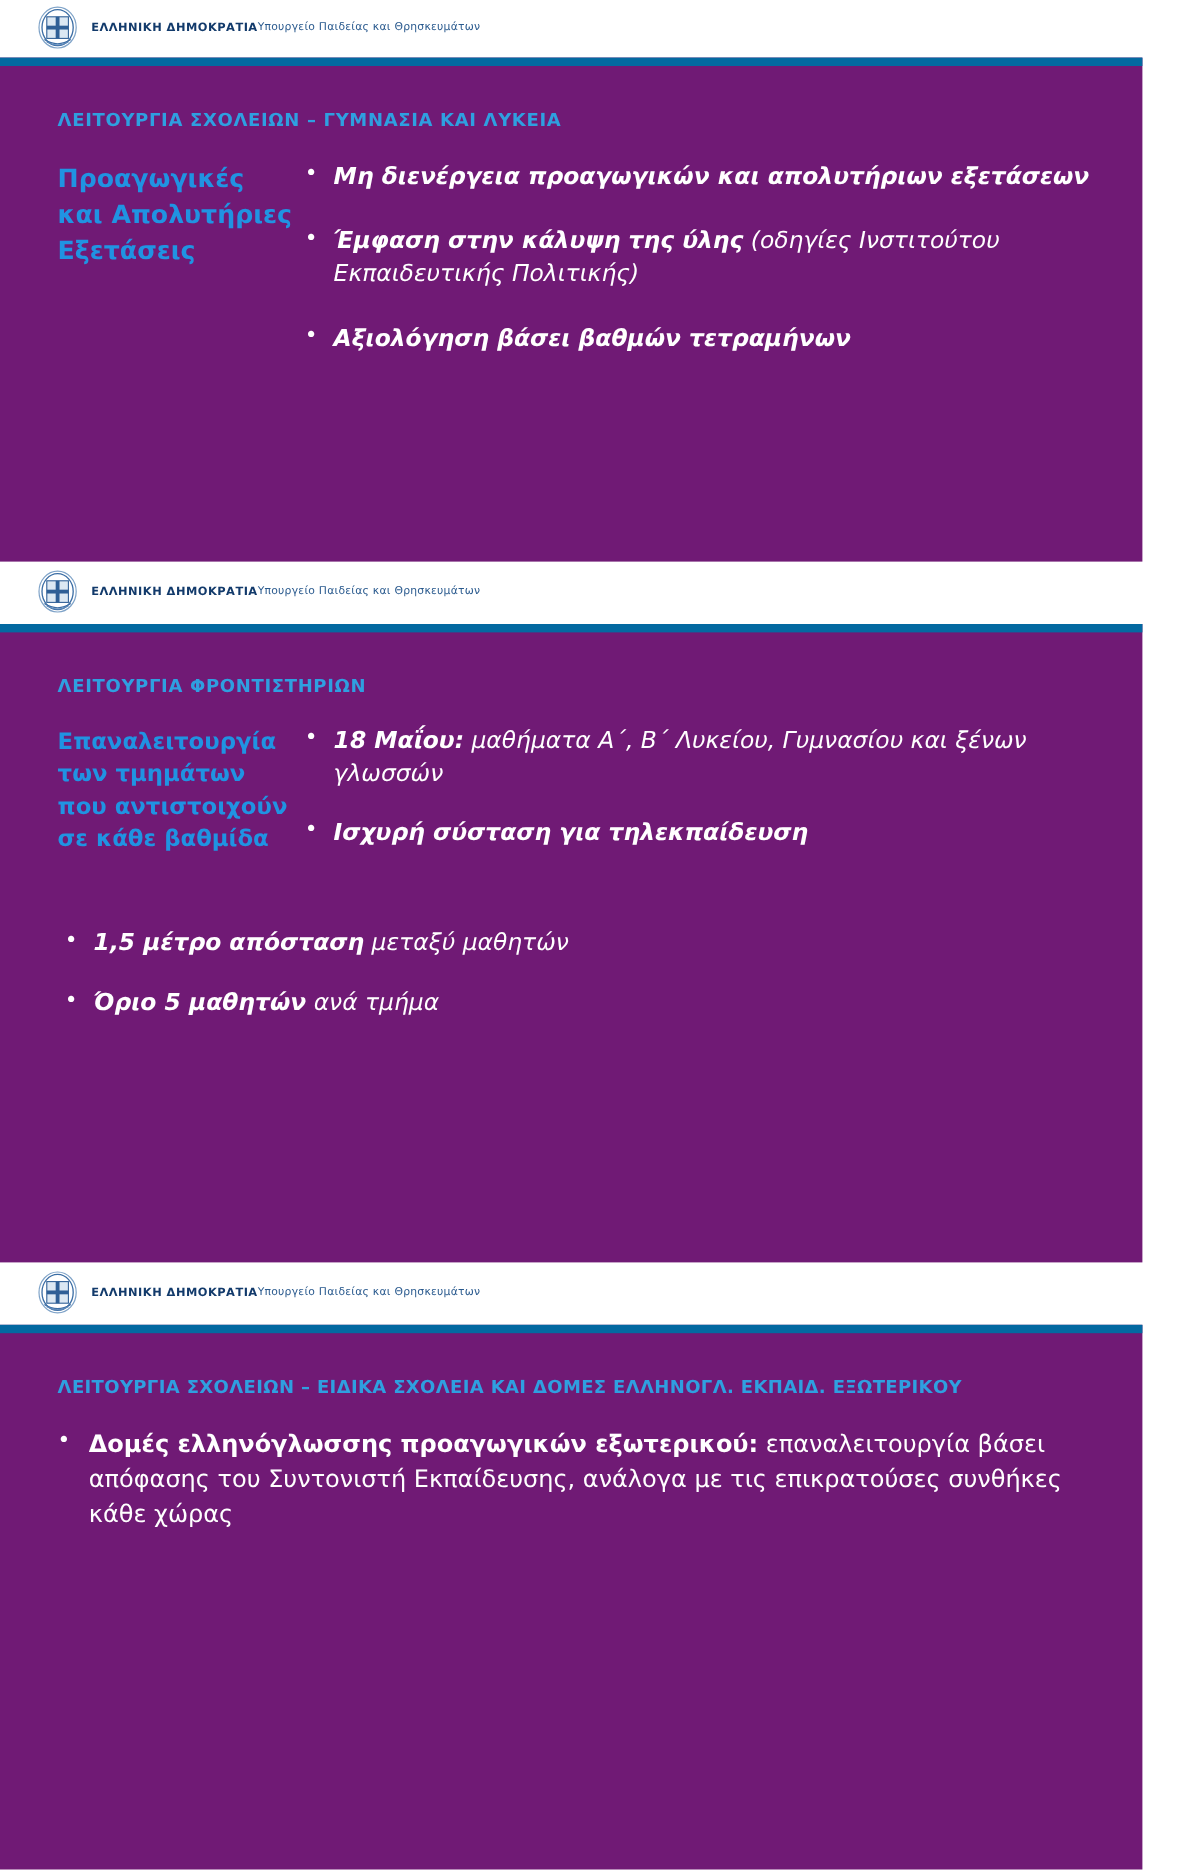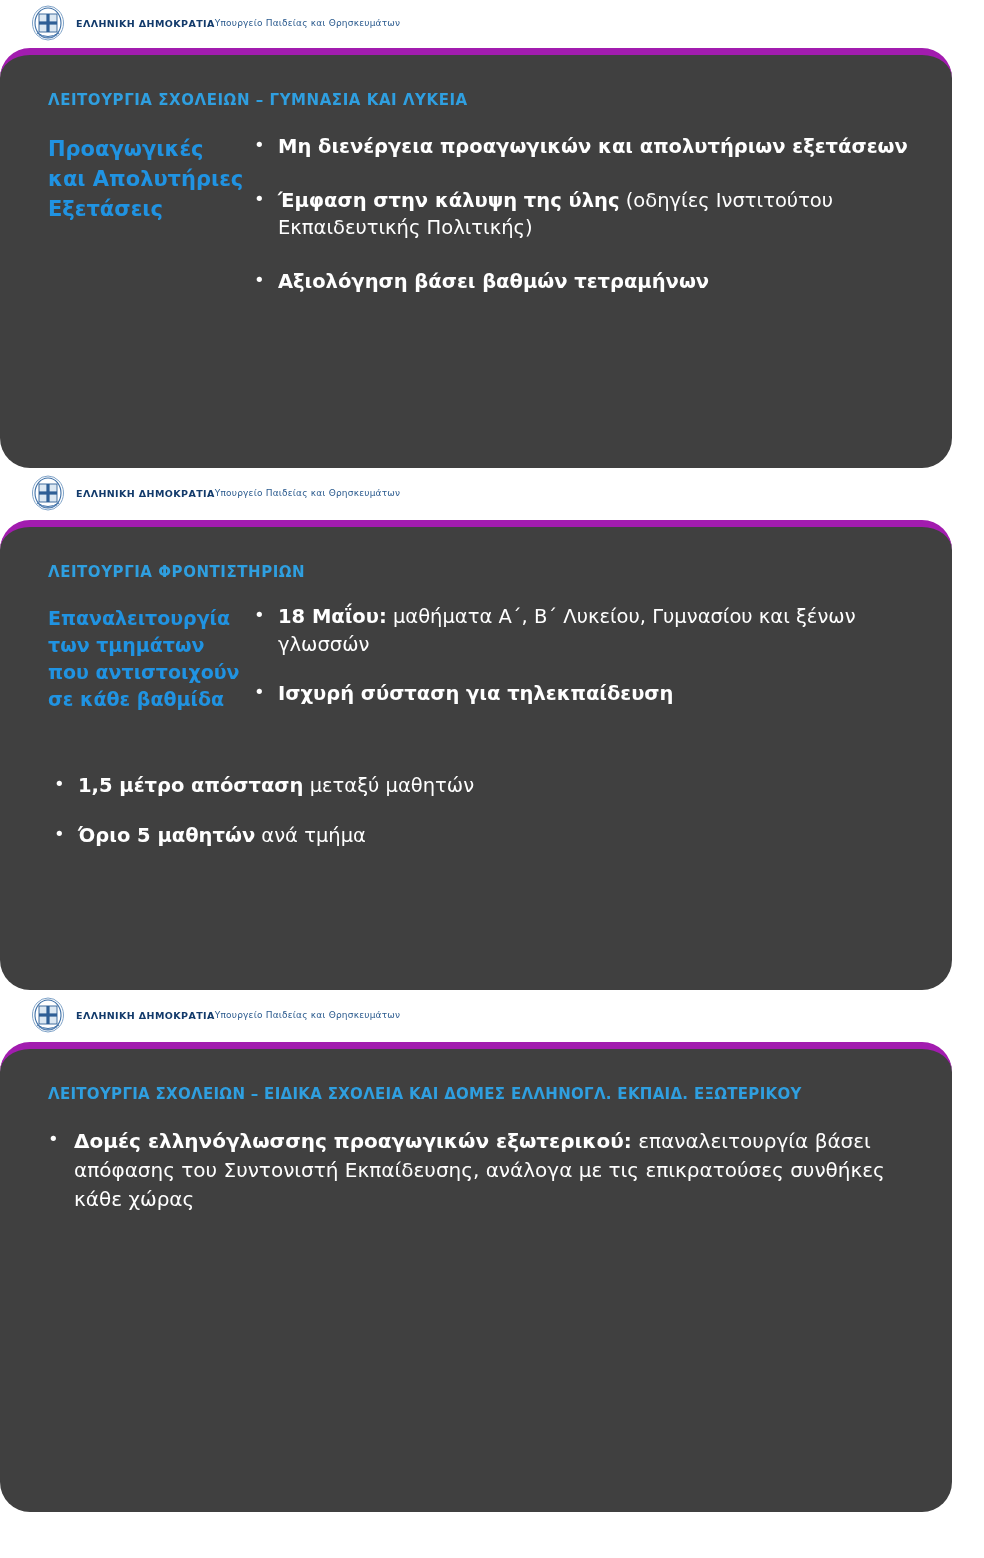--- a/index.html
+++ b/index.html
@@ -50,31 +50,30 @@
   .logo-line2 {
     font-size: 9px;
     font-weight: normal;
     letter-spacing: 0.2px;
     color: #2a5a8e;
     white-space: nowrap;
   }
 
   
   .slide {
-    background: #404040;
-    border-top: 7px solid #a21caf;
+    background: #701a75;
+    border-top: 7px solid #0369a1;
     box-sizing: border-box;
     position: relative;
-    border-radius: 30px;
   }
   .slide.w-narrow { width: 952px; }
   .slide.w-wide   { width: 952px; }
 
   .slide-1 { height: 420px; }
-  .slide-2 { height: 470px; }
+  .slide-2 { height: 532px; }
   .slide-3 { height: 470px; }
 
   .slide-title {
     color: #2f9fe0;
     font-size: 15px;
     font-weight: bold;
     letter-spacing: 0.55px;
     padding: 36px 0 0 48px;
     white-space: nowrap;
   }
@@ -98,20 +97,21 @@
     line-height: 1.42;
     padding-top: 2px;
   }
   .row-label.sm {
     font-size: 19px;
     line-height: 1.42;
   }
   .row-bullets {
     flex: 1 1 auto;
     padding-right: 43px;
+    font-style: italic;
   }
 
   
   ul.bullets {
     list-style: none;
     margin: 0;
     padding: 0;
   }
   ul.bullets > li {
     position: relative;

